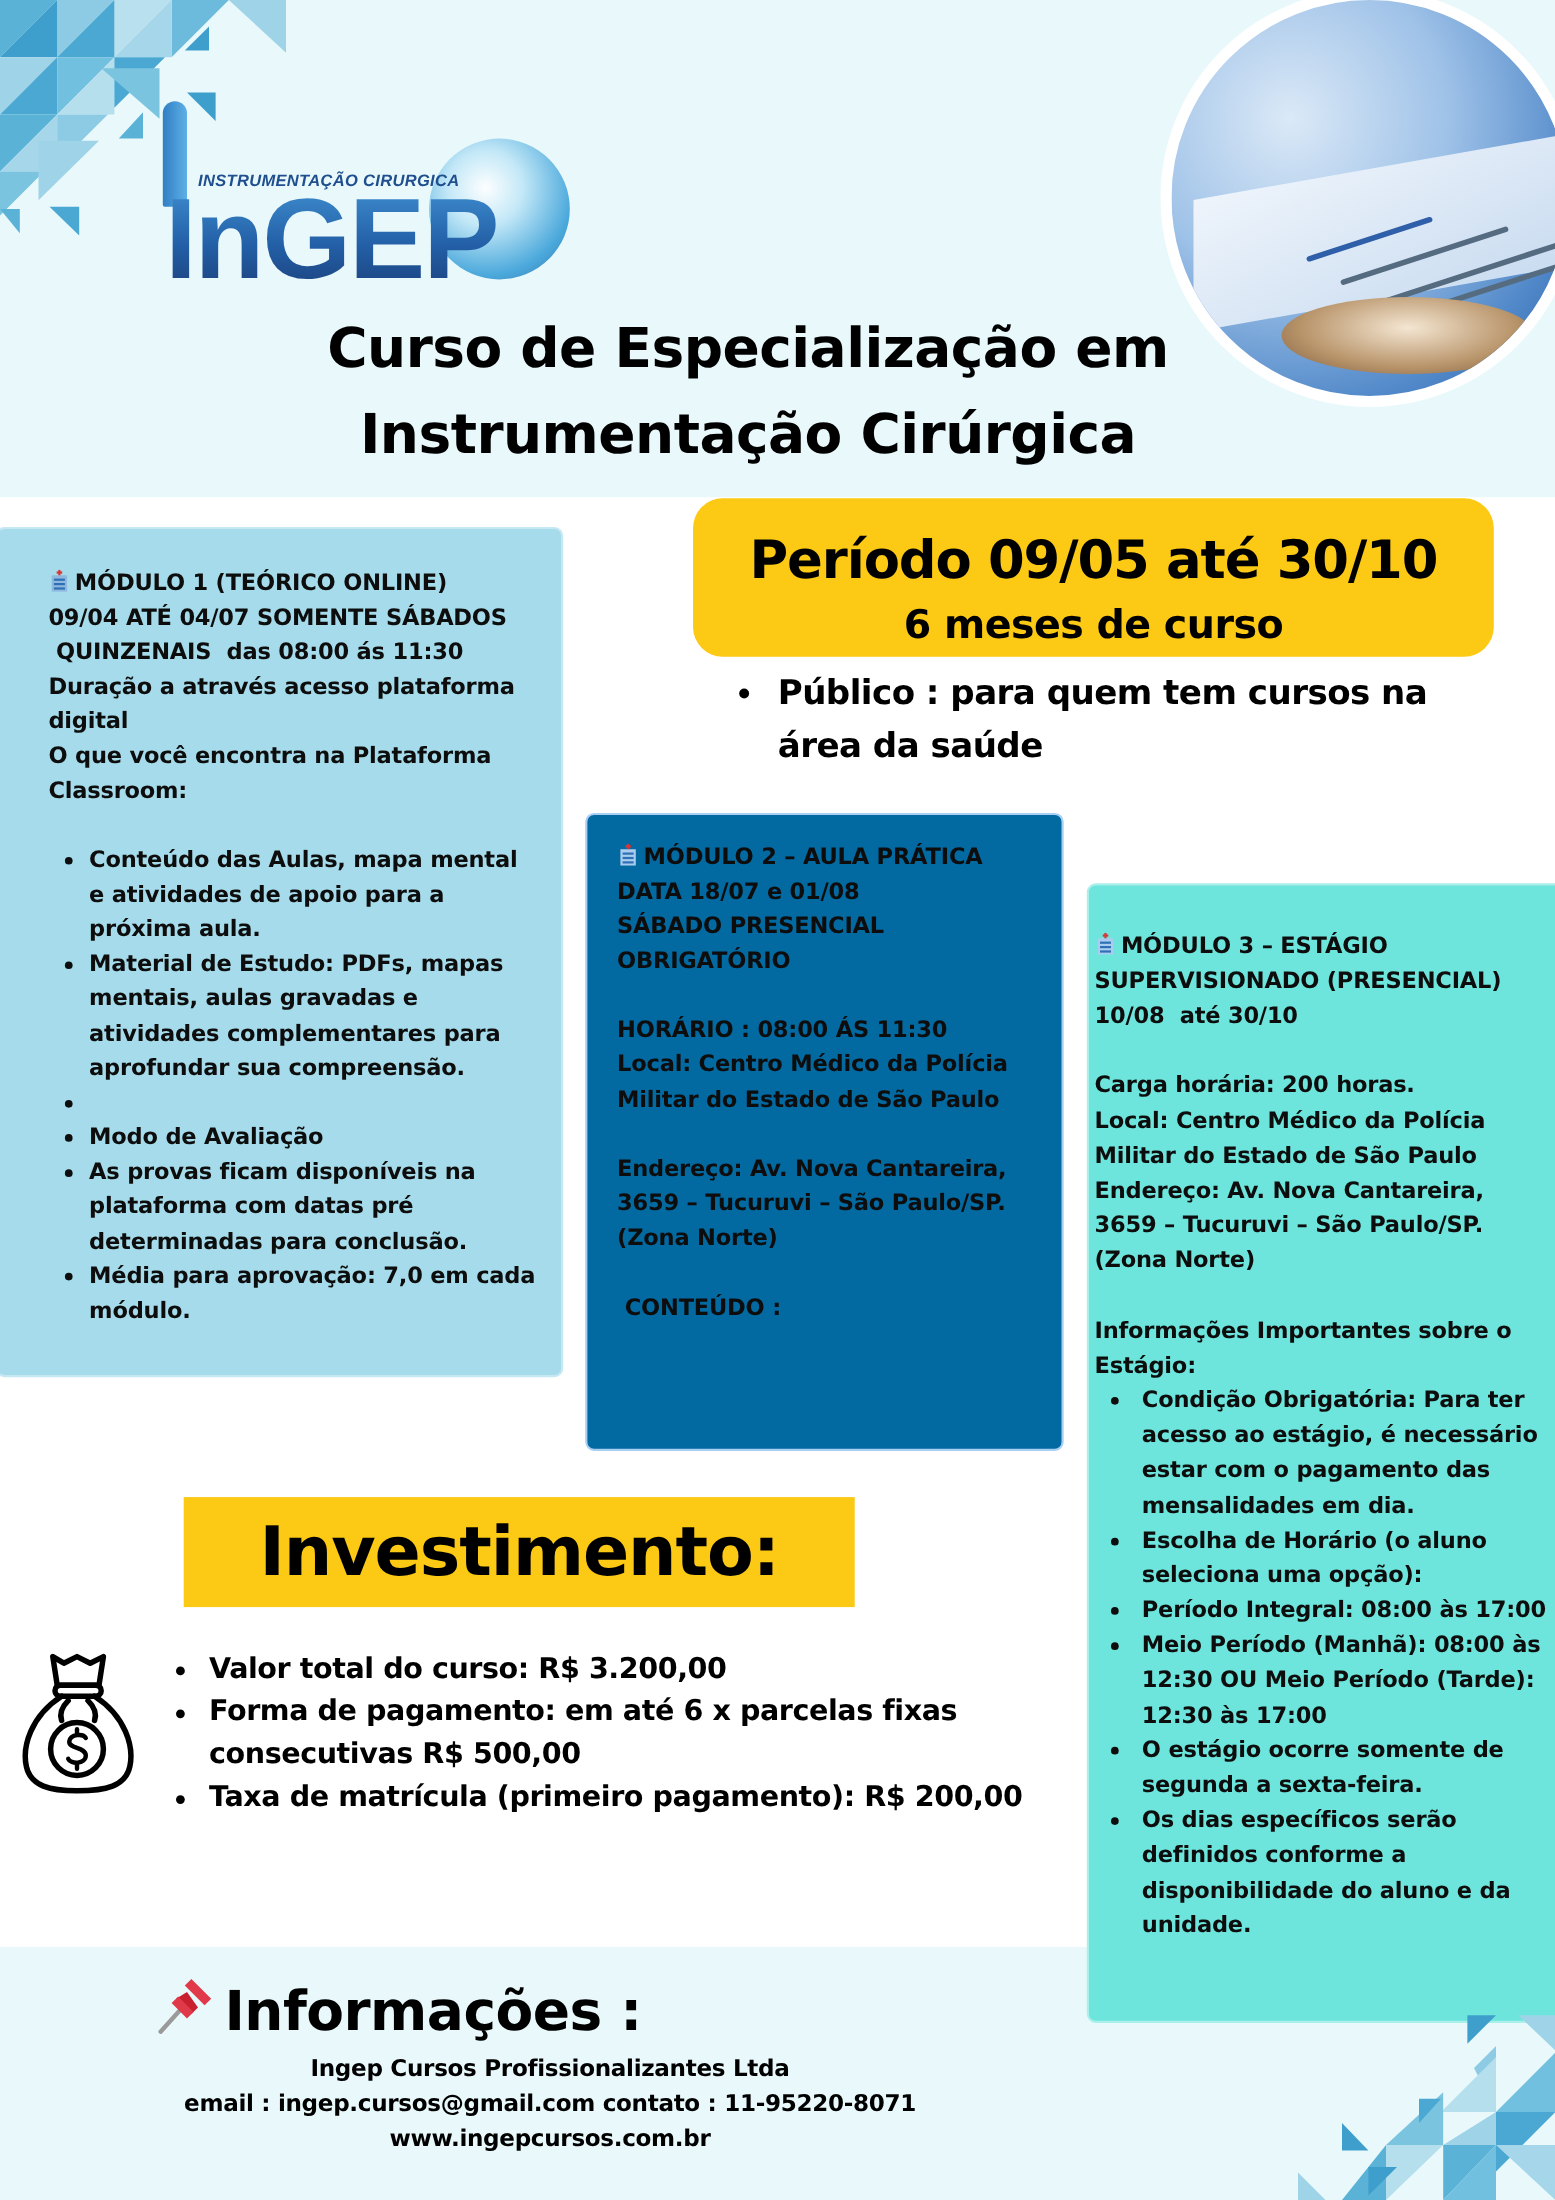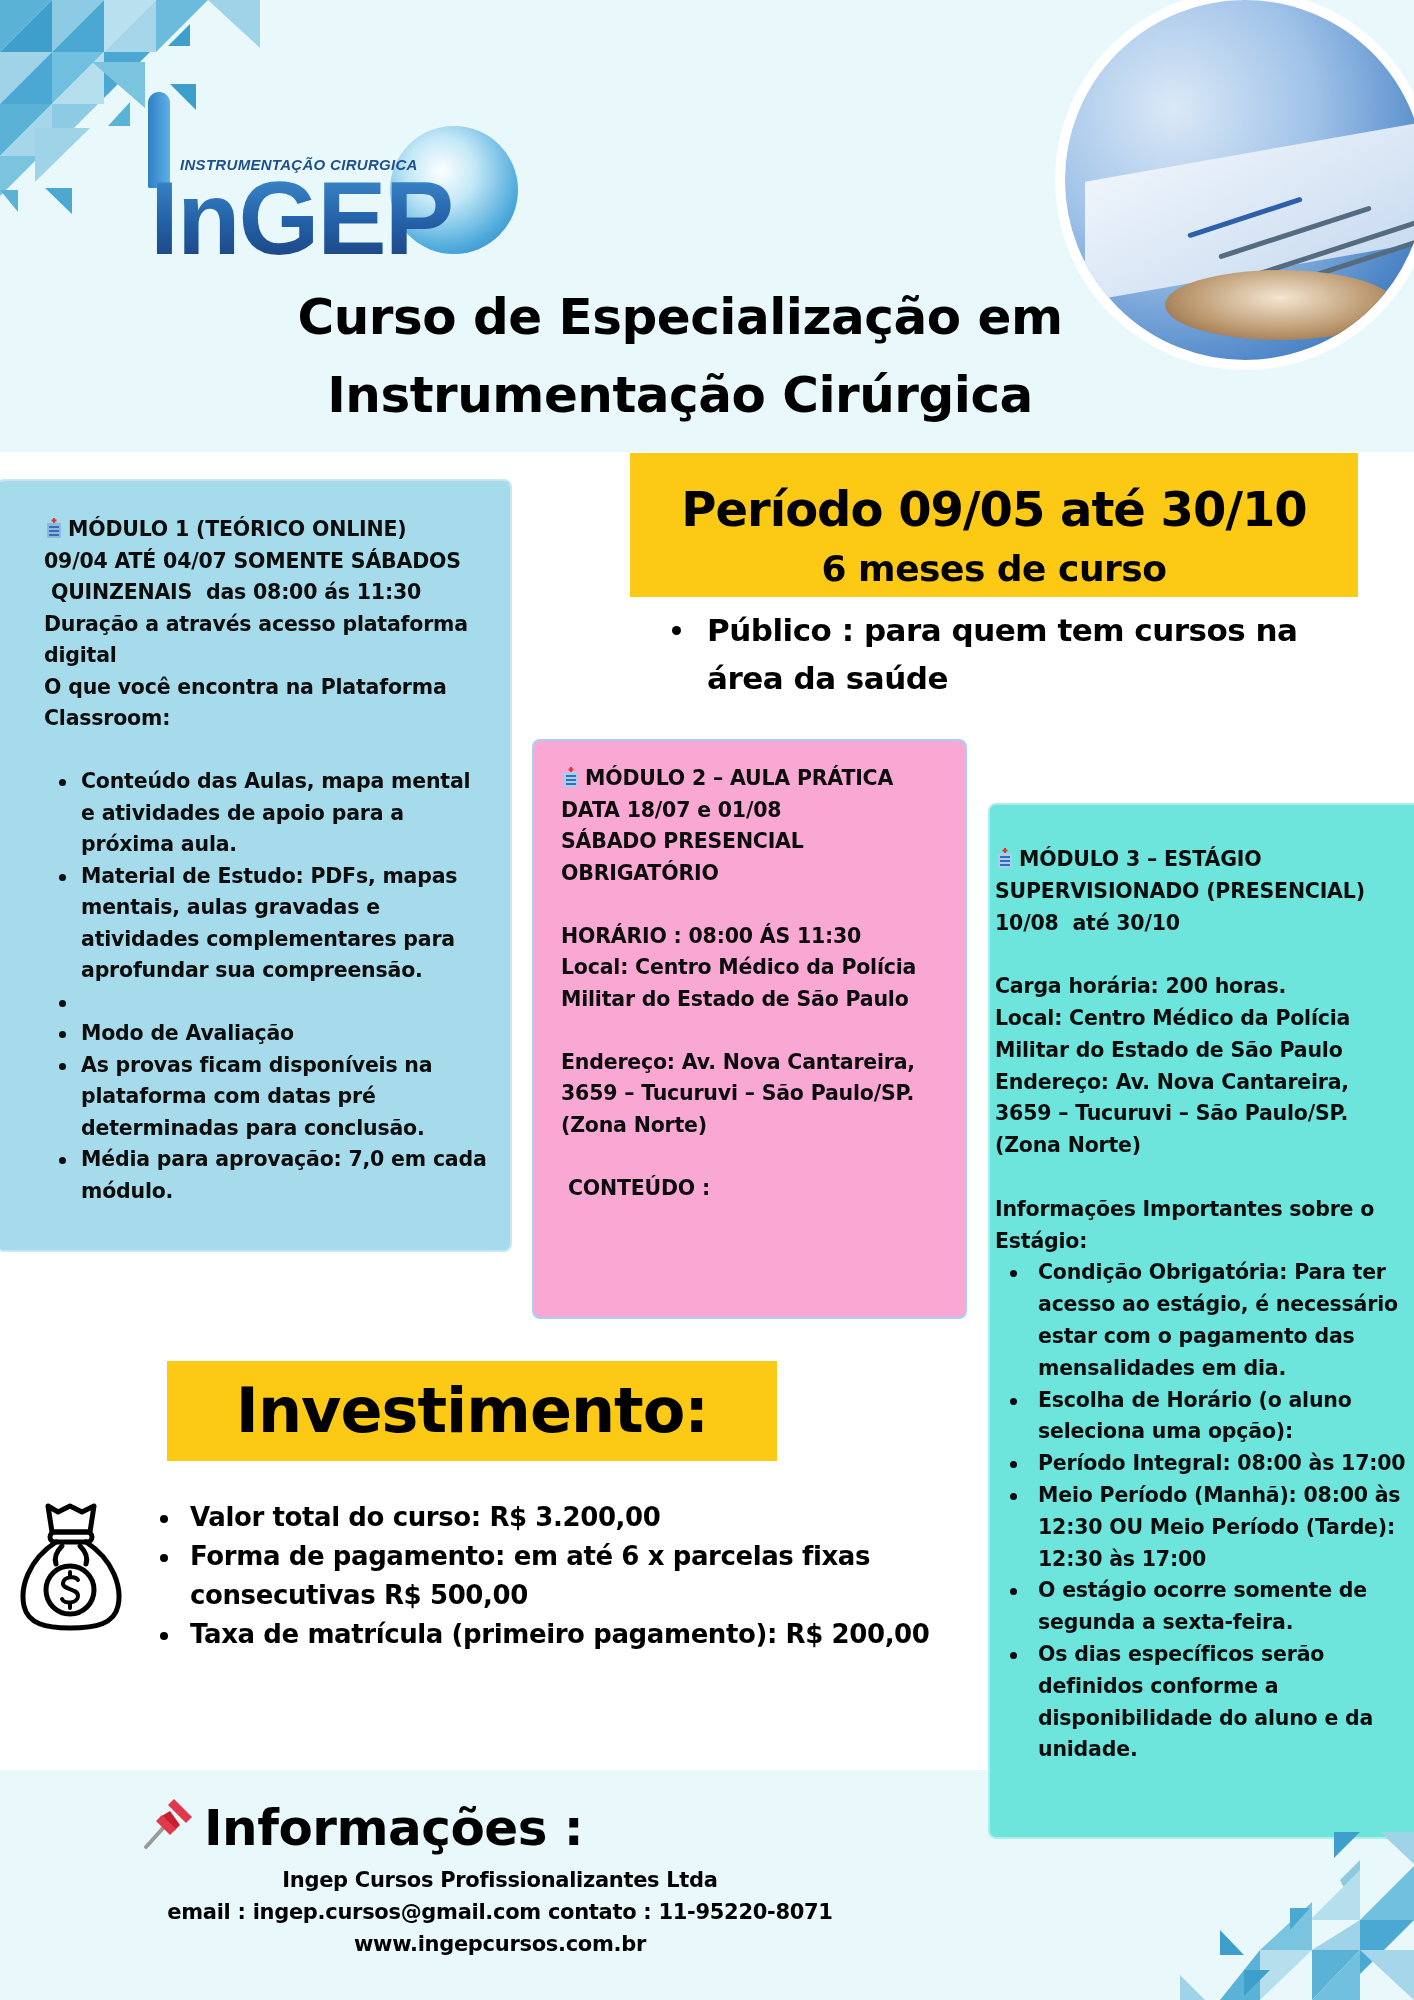--- a/index.html
+++ b/index.html
@@ -64,21 +64,21 @@
 
   
   .title {
     left: 250px; top: 278px; width: 860px; text-align: center;
     font-family: "DejaVu Sans", sans-serif; font-weight: bold; font-size: 50px; line-height: 78px;
     color: #000000; letter-spacing: -0.5px;
   }
 
   
   .period-box {
-    left: 630px; top: 453px; width: 728px; height: 144px; background: #fcc914;
+    left: 630px; top: 453px; width: 728px; height: 144px; background: #fcc914; border-radius: 27px;
   }
   .period-main {
     position: absolute; left: 0; top: 28px; width: 100%; text-align: center;
     font-weight: bold; font-size: 48px; line-height: 56px; color: #000;
     font-family: "DejaVu Sans", sans-serif; letter-spacing: -1px;
   }
   .period-sub {
     position: absolute; left: 0; top: 92px; width: 100%; text-align: center;
     font-weight: bold; font-size: 36px; line-height: 48px; color: #000;
     font-family: "DejaVu Sans", sans-serif; letter-spacing: -0.5px;
@@ -110,21 +110,21 @@
   .m1 {
     left: -4px; top: 479px; width: 516px; height: 773px; background: #a5dbea;
     border: 2px solid #c6e8f2;
     padding: 33px 20px 0 46px; font-size: 20.5px; line-height: 31.5px;
   }
   .m1 ul { margin-top: 0; padding-left: 0; }
   .m1 li { padding-left: 34px; margin-left: 3px; }
   .m1 li::before { left: 12px; top: 13px; }
 
   .m2 {
-    left: 532px; top: 739px; width: 435px; height: 580px; background: #f9a8d4;
+    left: 532px; top: 739px; width: 435px; height: 580px; background: #0369a1;
     border: 2px solid #a9d0f3;
     padding: 22px 12px 0 27px; font-size: 20.5px; line-height: 31.5px;
   }
   .m2 li { padding-left: 38px; margin-left: 4px; }
   .m2 li::before { left: 14px; top: 13px; }
 
   .m3 {
     left: 988px; top: 803px; width: 440px; height: 1036px; background: #6de5dc;
     border: 2px solid #aaf0ea;
     padding: 39px 10px 0 5px; font-size: 20.5px; line-height: 31.8px;

